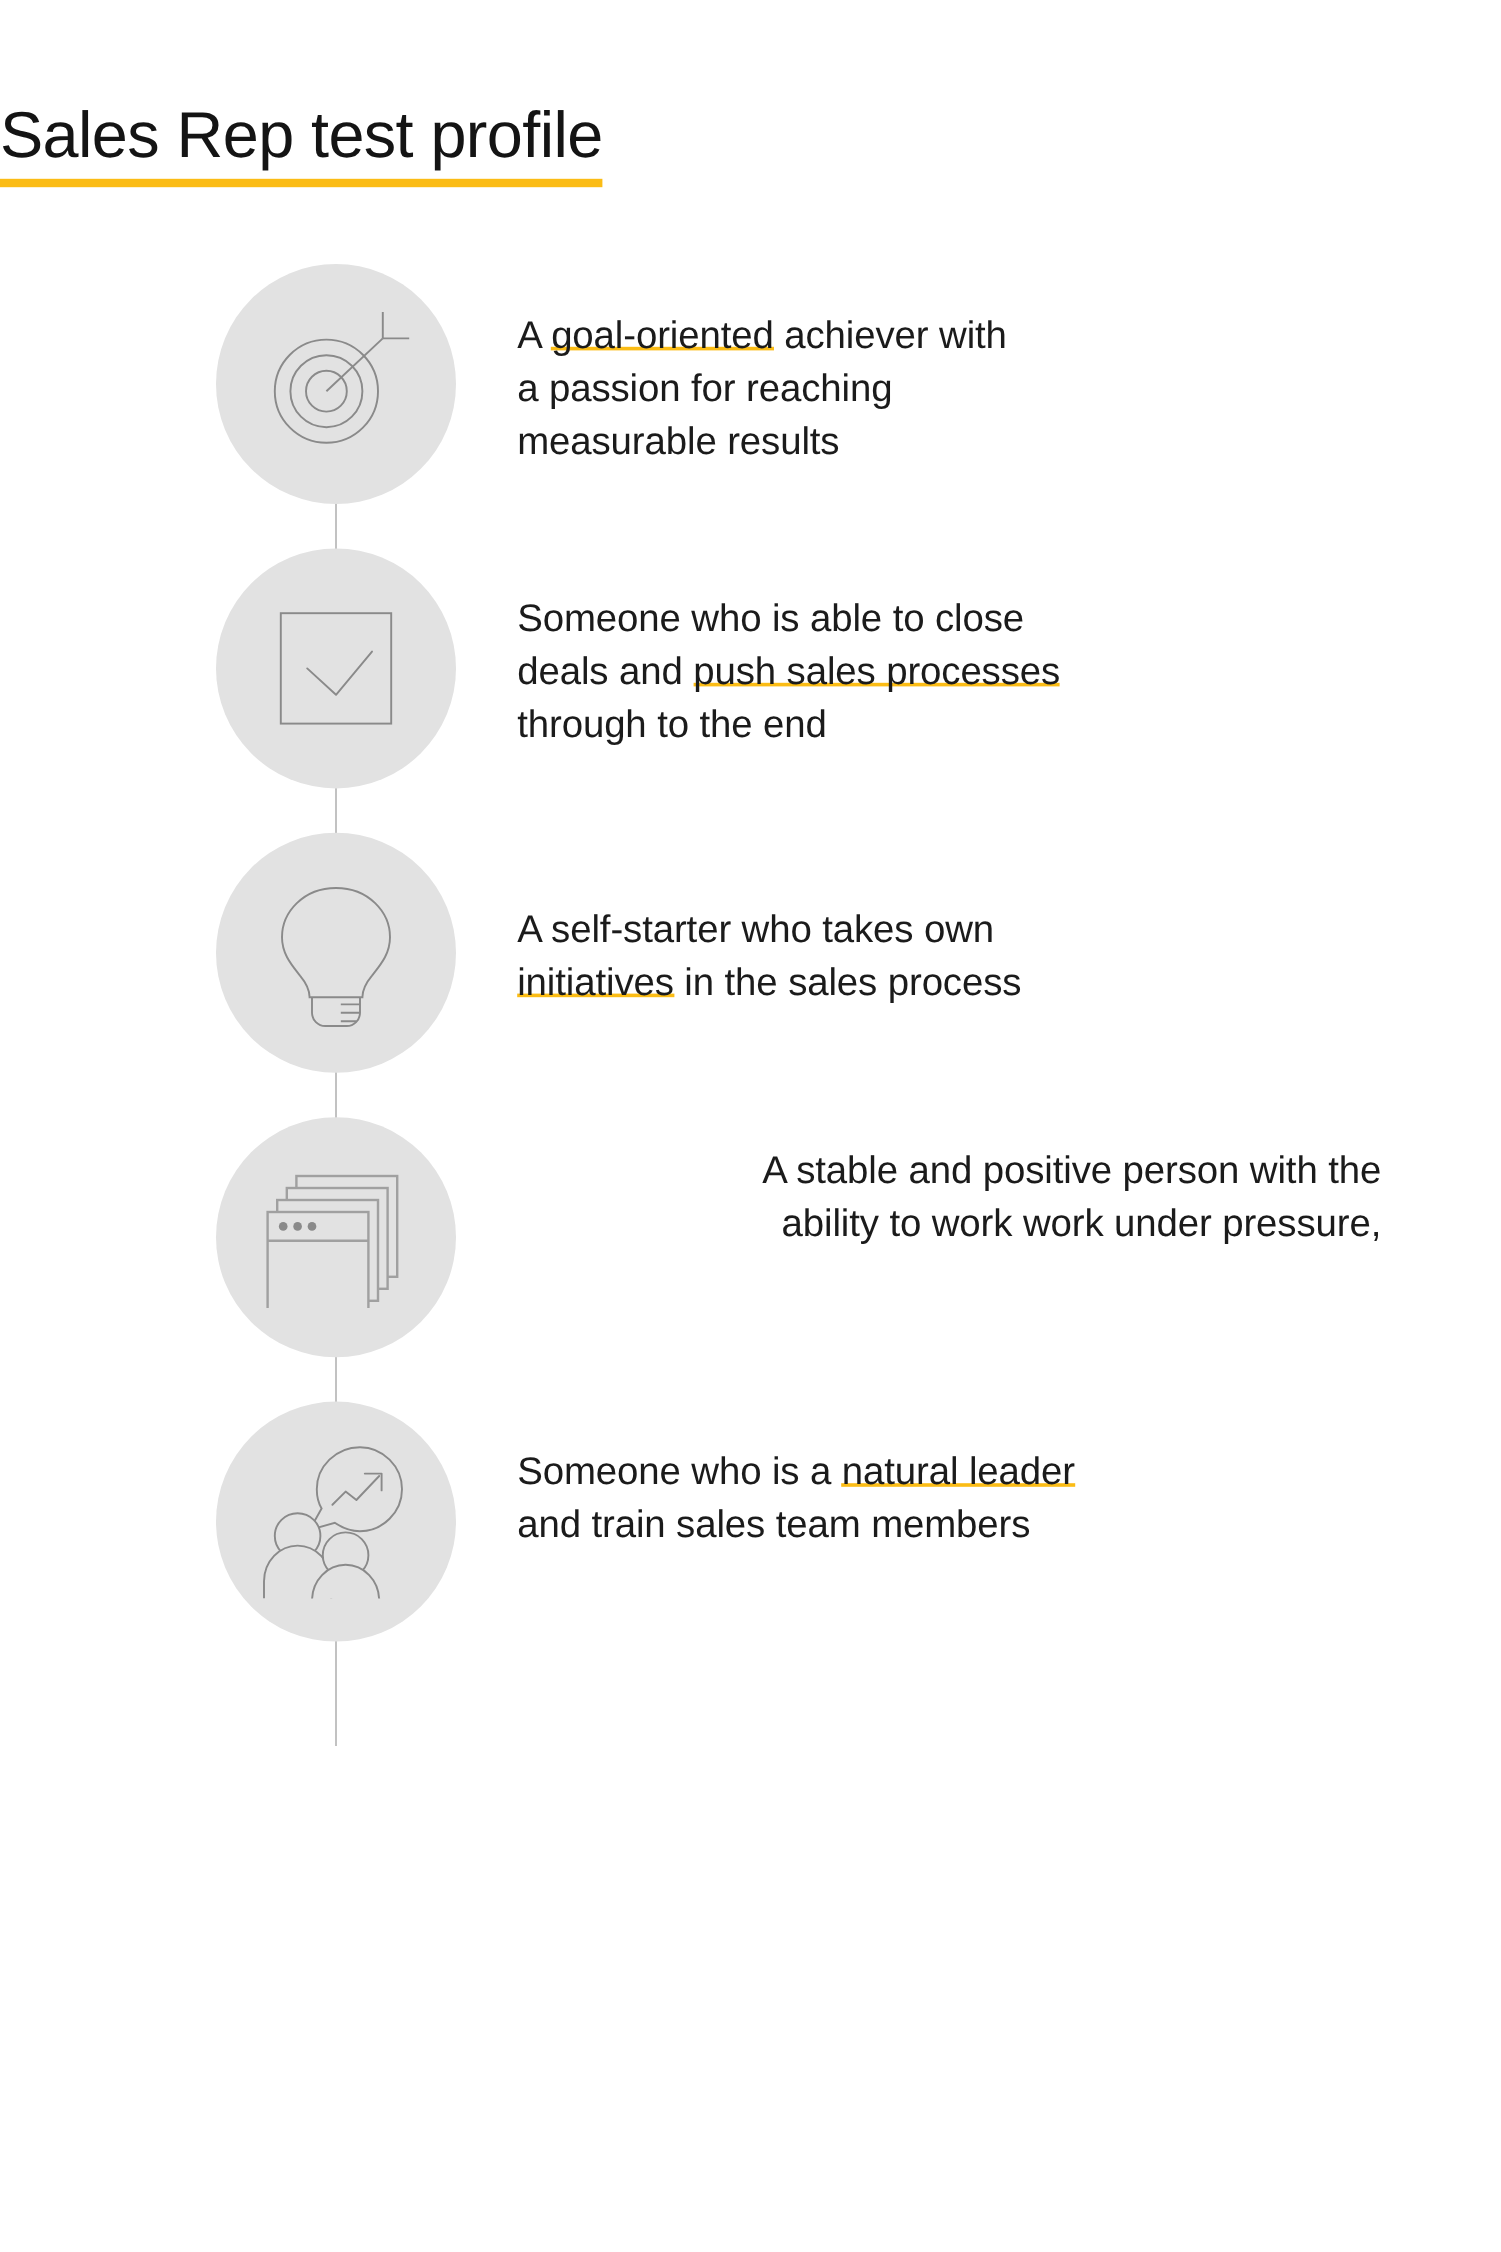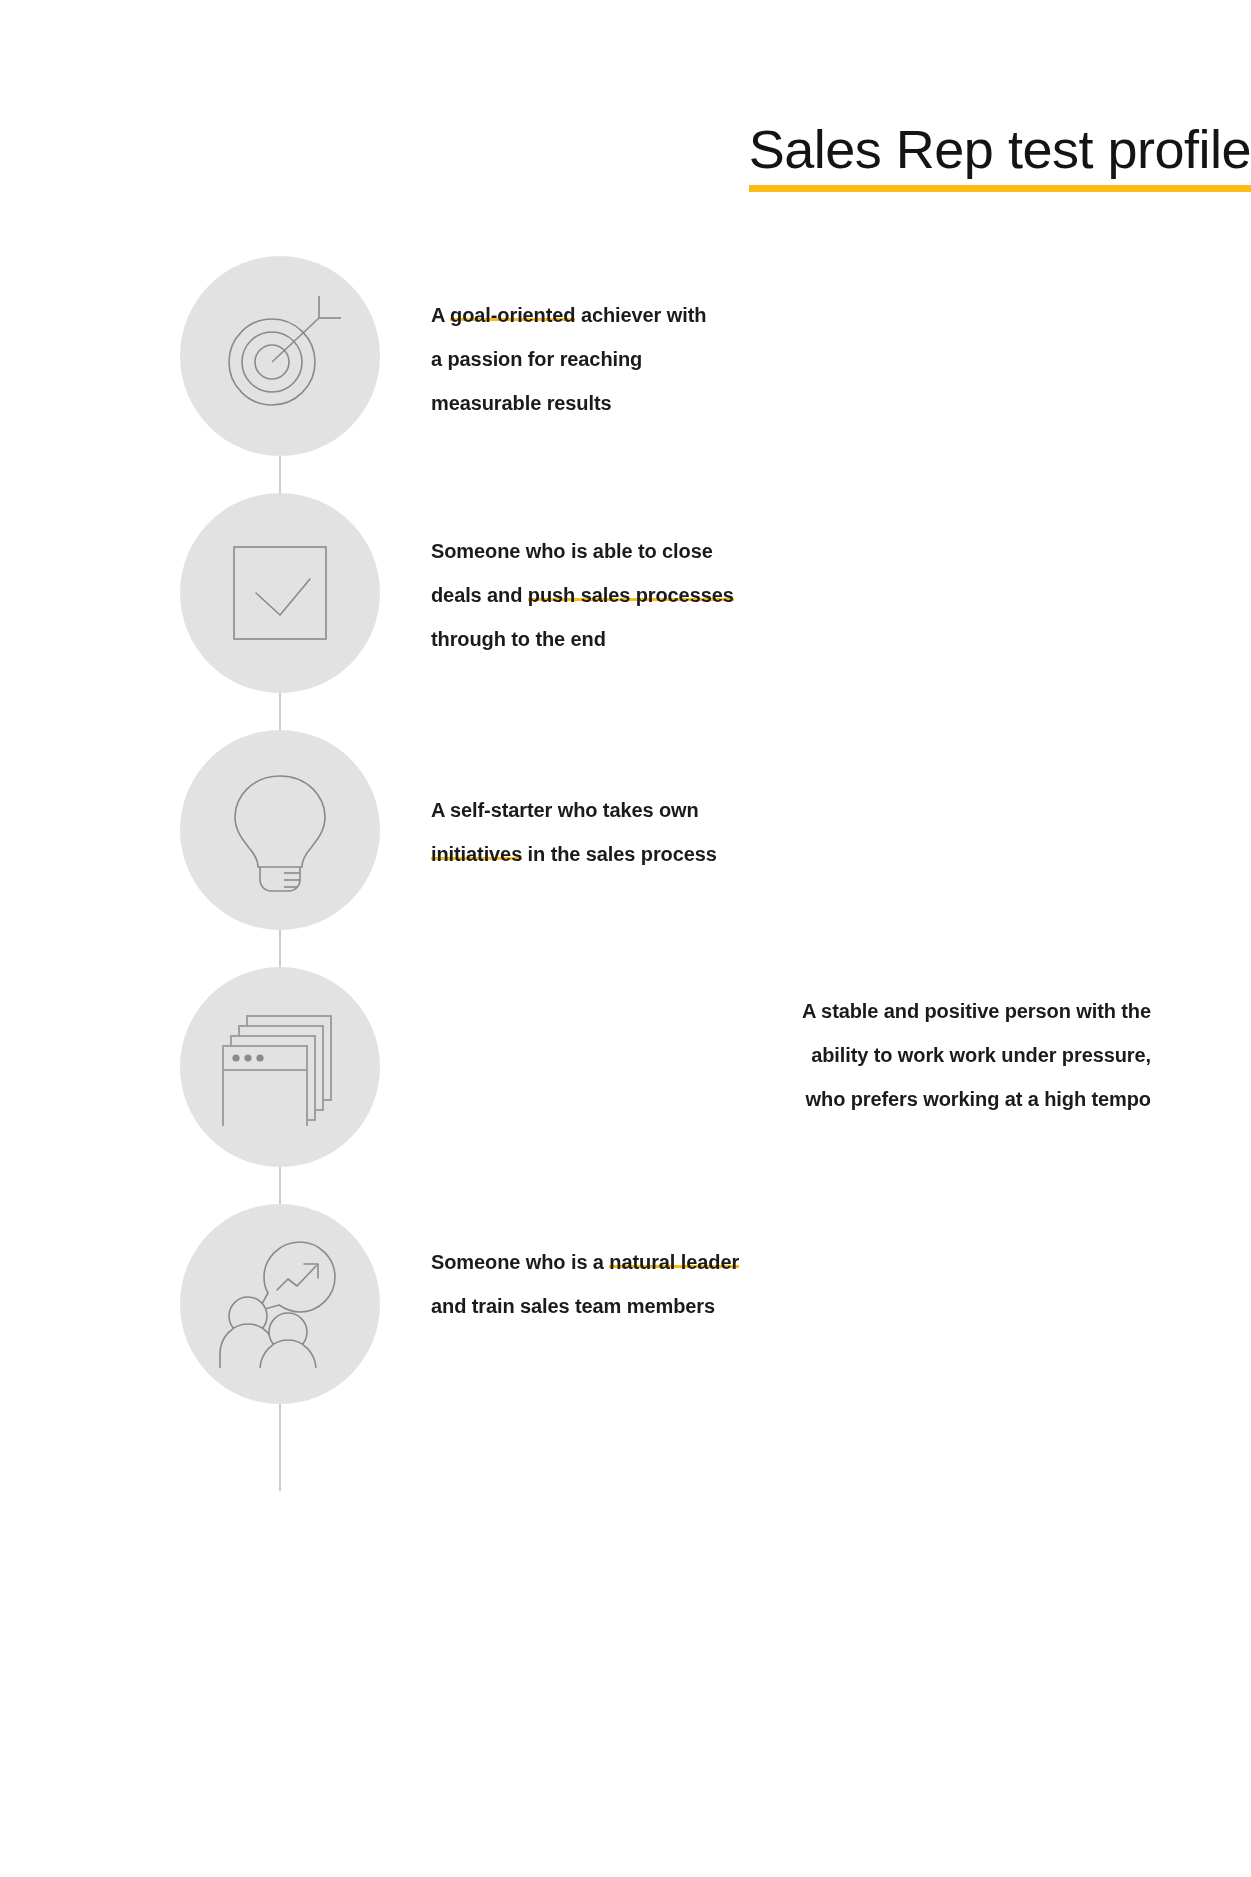--- a/index.html
+++ b/index.html
@@ -13,22 +13,22 @@
   body {
     font-family: "Liberation Sans", sans-serif;
     color: #1b1b1b;
     position: relative;
     overflow: hidden;
   }
 
   
   .title-wrap {
     width: 100%;
-    text-align: right;
-    padding-top: 120px;
+    text-align: left;
+    padding-top: 84px;
   }
 
   .page-title {
     display: inline-block;
     font-size: 54px;
     font-weight: 400;
     letter-spacing: -0.5px;
     line-height: 1.1;
     color: #141414;
     padding-bottom: 6px;
@@ -77,26 +77,25 @@
     justify-content: center;
   }
 
   .icon-circle svg {
     display: block;
   }
 
   .step-text {
     flex: 1;
     margin-left: 51px;
-    font-size: 20px;
+    font-size: 32px;
     line-height: 44px;
     color: #1b1b1b;
     letter-spacing: -0.1px;
     padding-right: 140px;
-    font-weight: bold;
   }
 
   
   .step-text-inner { display: block; }
 
   .hl {
     background-image: linear-gradient(#FBBC15, #FBBC15);
     background-repeat: no-repeat;
     background-size: 100% 3px;
     background-position: 0 calc(100% - 6px);
@@ -189,21 +188,20 @@
           <line x1="2" y1="62" x2="86" y2="62"></line>
           <circle cx="15" cy="50" r="3.6" fill="#8a8a8a" stroke="none"></circle>
           <circle cx="27" cy="50" r="3.6" fill="#8a8a8a" stroke="none"></circle>
           <circle cx="39" cy="50" r="3.6" fill="#8a8a8a" stroke="none"></circle>
         </svg>
       </span>
     </div>
     <div class="step-text">
         <span class="step-text-inner">A stable and positive person with the</span>
         <span class="step-text-inner">ability to work work under pressure,</span>
-        <span class="step-text-inner">who prefers working at a high tempo</span>
       </div>
   </div>
 
   <div class="step step-5">
     <div class="icon-circle">
       <span>
         <svg width="124" height="128" viewBox="0 0 124 128" fill="none" stroke="#8a8a8a" stroke-width="1.6">
           <path d="M82 2 C101 2 117 18 117 37 C117 56 101 72 82 72
                    C74 72 67 69 61 65 L40 71 L50 53 C47 48 46 43 46 37
                    C46 18 62 2 82 2 Z" fill="#e2e2e2"></path>

